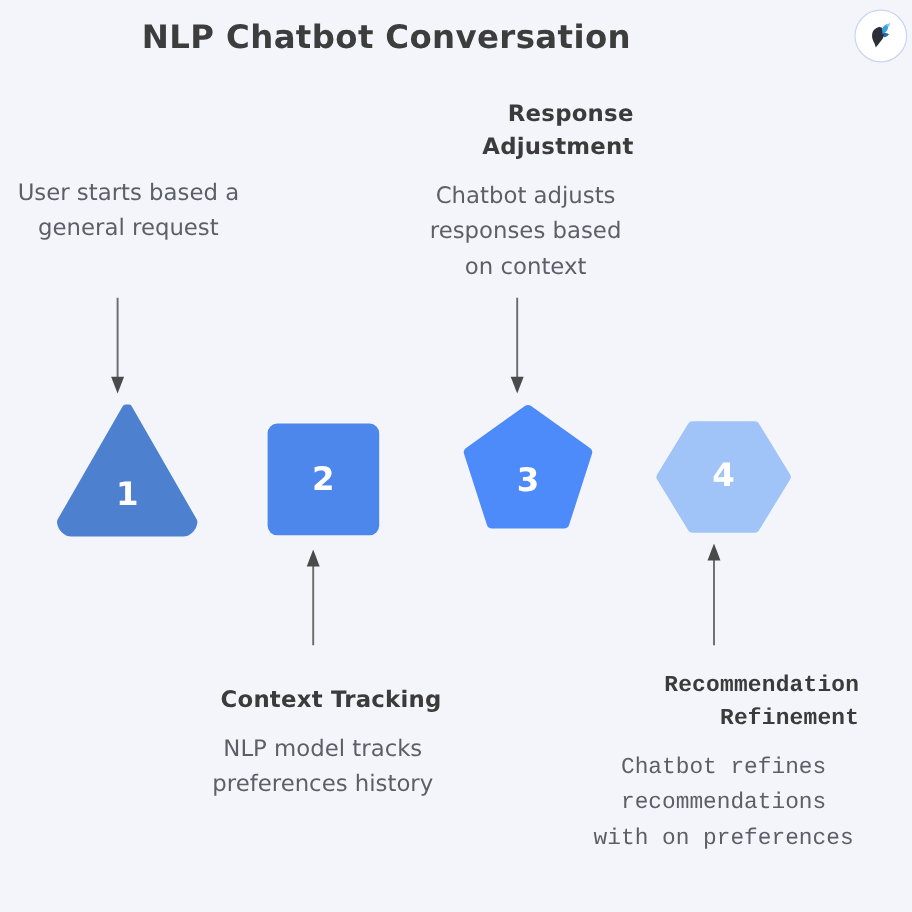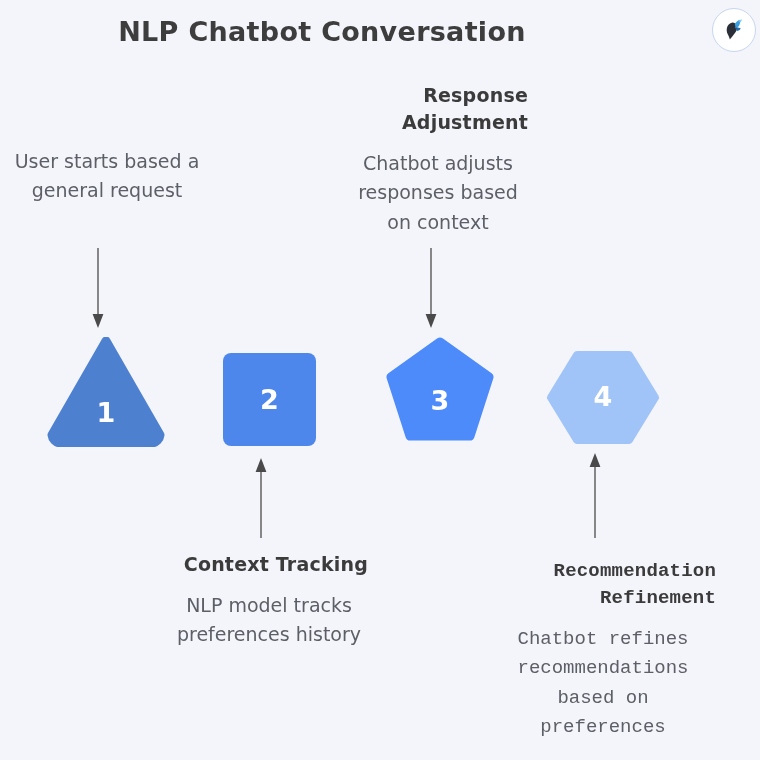--- a/index.html
+++ b/index.html
@@ -32,21 +32,21 @@
   .step-heading{
     font-size:19px; font-weight:bold; color:#3b3b3b;
     line-height:1.42; letter-spacing:0.2px;text-align:right;
   }
   .step-desc{
     font-size:19px; color:#5c5f66;
     line-height:1.55; margin-top:13px;
   }
 
   .text-1{ left:8px;   top:134px; width:198px; }
-  .text-2{ left:170px; top:551px; width:198px; }
+  .text-2{ left:170px; top:570px; width:198px; }
   .text-3{ left:348px; top:82px;  width:180px; }
   .text-4{ left:490px; top:558px; width:226px;font-family:Liberation Mono, monospace; }
 
   
   .arrow{ position:absolute; }
 
   .arrow-1{ left:88px;  top:248px; }
   .arrow-2{ left:251px; top:458px; }
   .arrow-3{ left:421px; top:248px; }
   .arrow-4{ left:585px; top:453px; }
@@ -152,16 +152,16 @@
 
   <div class="arrow arrow-4">
     <svg width="20" height="85" viewBox="0 0 20 85">
       <line x1="10" y1="12" x2="10" y2="85" stroke="#6b6b6b" stroke-width="1.6"></line>
       <polygon points="10,0 4.6,14 15.4,14" fill="#4a4a4a"></polygon>
     </svg>
   </div>
 
   <div class="step-text text-4">
     <div class="step-heading">Recommendation Refinement</div>
-    <div class="step-desc">Chatbot refines recommendations based on preferences</div>
+    <div class="step-desc">Chatbot refines recommendations with on preferences</div>
   </div>
 
 </div>
 
 </body></html>

